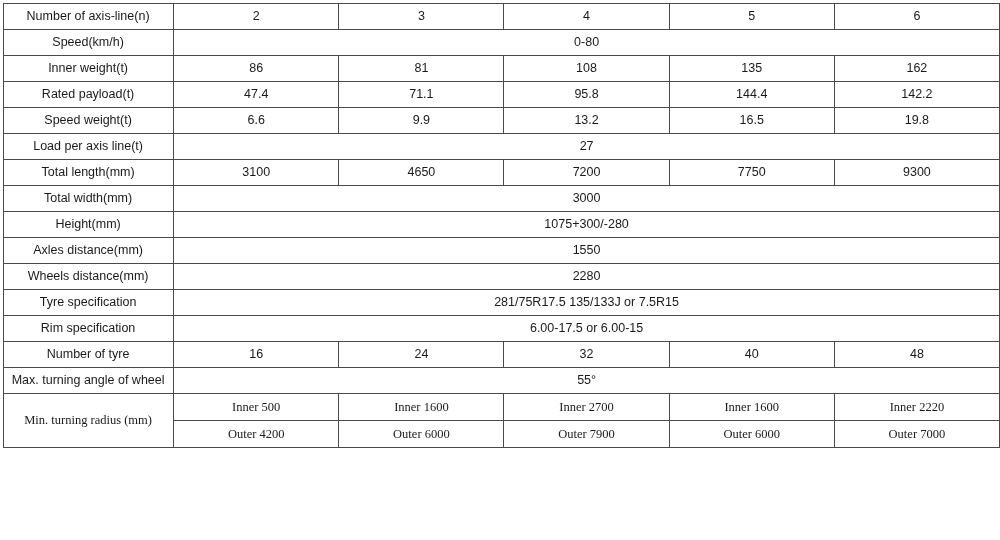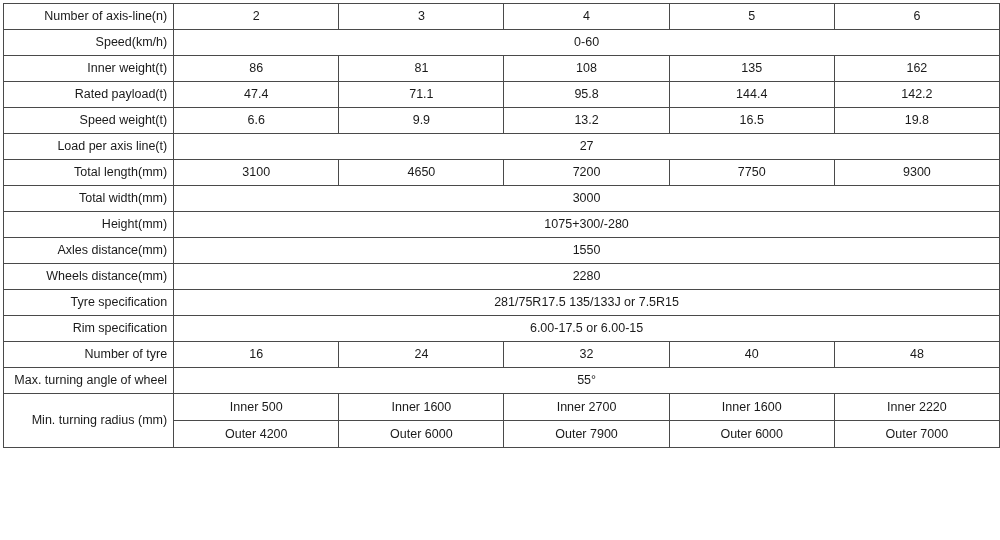--- a/index.html
+++ b/index.html
@@ -25,27 +25,27 @@
   #spec-table col.val-col { width: 165px; }
   #spec-table td {
     border: 1px solid #4a4a4a;
     height: 25px;
     padding: 0 6px;
     vertical-align: middle;
     line-height: 1.15;
     background: #ffffff;
   }
   #spec-table td.label {
-    text-align: right;
+    text-align: center;
     padding-left: 5px;
   }
   #spec-table td.value {
     text-align: center;
   }
-  #spec-table tr.tall td { height: 26px; }
+  #spec-table tr.tall td { height: 26px; font-family: Liberation Serif, serif; }
 </style>
 </head>
 <body>
 
 <table id="spec-table">
   <colgroup>
     <col class="label-col">
     <col class="val-col">
     <col class="val-col">
     <col class="val-col">
@@ -56,21 +56,21 @@
     <tr>
       <td class="label">Number of axis-line(n)</td>
       <td class="value">2</td>
       <td class="value">3</td>
       <td class="value">4</td>
       <td class="value">5</td>
       <td class="value">6</td>
     </tr>
     <tr>
       <td class="label">Speed(km/h)</td>
-      <td class="value" colspan="5">0-60</td>
+      <td class="value" colspan="5">0-80</td>
     </tr>
     <tr>
       <td class="label">Inner weight(t)</td>
       <td class="value">86</td>
       <td class="value">81</td>
       <td class="value">108</td>
       <td class="value">135</td>
       <td class="value">162</td>
     </tr>
     <tr>

